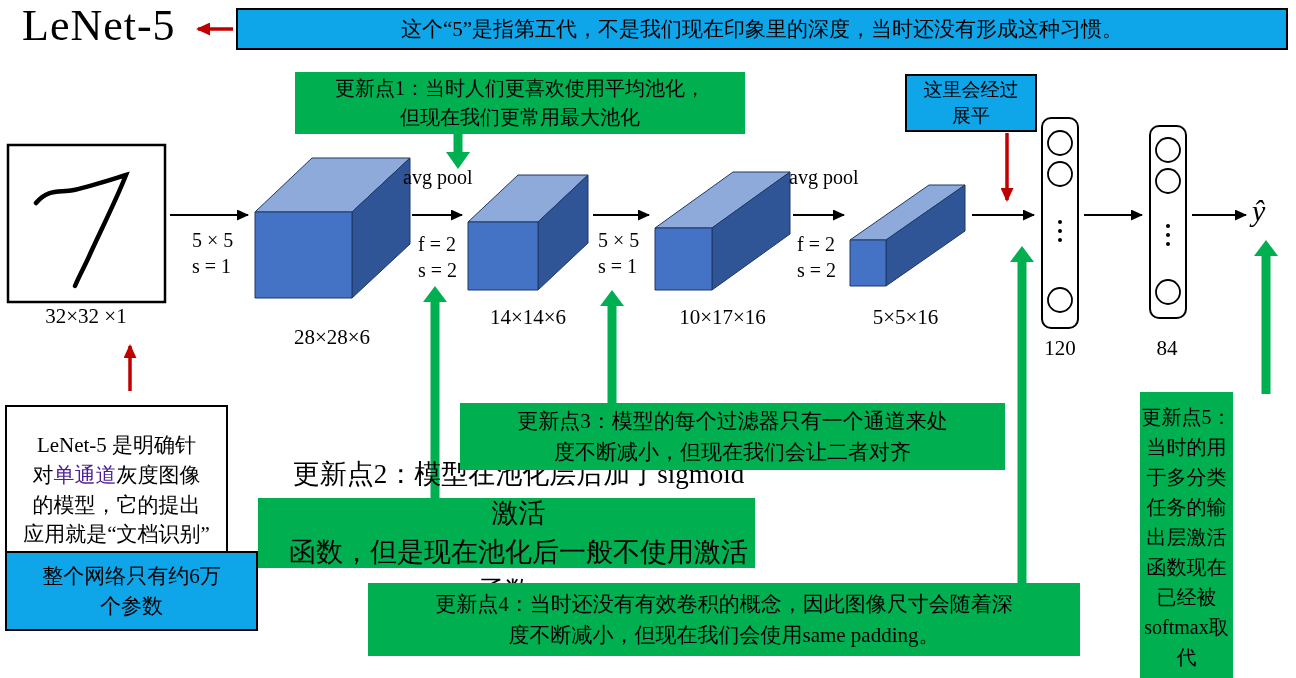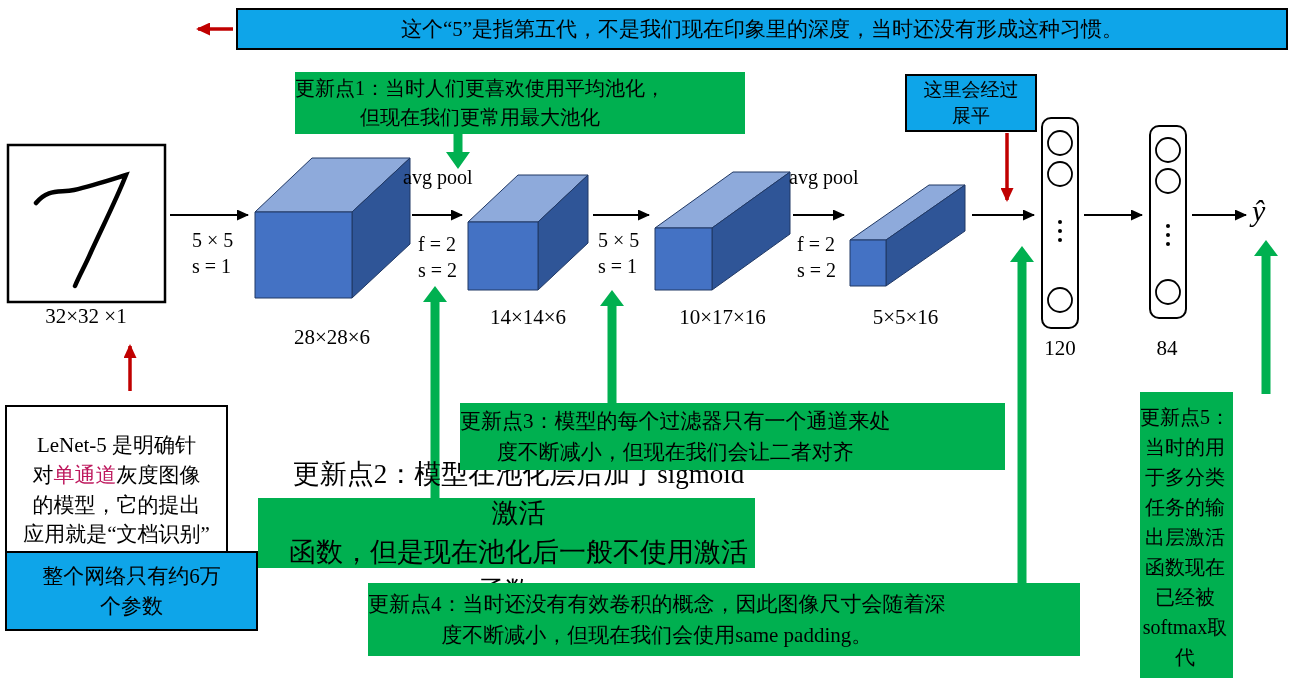--- a/index.html
+++ b/index.html
@@ -6,30 +6,30 @@
   .canvas{position:relative;width:1296px;height:678px;background:#fff;overflow:hidden;
           font-family:"Liberation Serif", serif;color:#000;}
   .abs{position:absolute;}
   .svg-layer{left:0;top:0;}
   .title{left:22px;top:0px;font-size:44px;font-weight:400;letter-spacing:1px;}
   .note-box{background:#0ea5e9;border:2px solid #000;display:flex;align-items:center;justify-content:center;
             text-align:center;box-sizing:border-box;}
   .gen-note{left:236px;top:8px;width:1052px;height:42px;font-size:21px;}
   .flatten-note{left:905px;top:74px;width:132px;height:58px;font-size:19px;white-space:pre-line;line-height:1.35;}
   .green-box{background:#00B050;color:#000;text-align:center;box-sizing:border-box;
-             display:flex;align-items:center;white-space:pre-line;}
+             display:flex;align-items:center;justify-content:center;white-space:pre-line;}
   .g1{left:295px;top:72px;width:450px;height:62px;font-size:20px;line-height:1.45;}
   .g2{left:258px;top:498px;width:497px;height:70px;font-size:27px;line-height:1.45;padding-left:24px;}
   .g3{left:460px;top:403px;width:545px;height:67px;font-size:21px;line-height:1.45;}
   .g4{left:368px;top:583px;width:712px;height:73px;font-size:21px;line-height:1.45;}
   .g5{left:1140px;top:392px;width:93px;height:286px;font-size:20px;line-height:1.5;align-items:flex-start;padding-top:10px;}
   .left1{left:5px;top:405px;width:223px;height:152px;font-size:21px;line-height:1.42;
          border:2px solid #000;background:#fff;text-align:center;box-sizing:border-box;padding-top:24px;}
   .left2{left:5px;top:551px;width:253px;height:80px;font-size:21px;line-height:1.45;white-space:pre-line;}
-  .red-text{color:#be185d;}
+  .red-text{color:#4c1d95;}
   .lbl{font-size:20px;white-space:pre-line;line-height:1.32;}
   .dim{font-size:21px;text-align:center;}
   .yhat{left:1252px;top:194px;font-size:30px;font-style:italic;}
 </style>
 </head>
 <body>
 
 <div class="canvas">
 
   <svg class="abs svg-layer" width="1296" height="678" viewBox="0 0 1296 678">
@@ -101,20 +101,21 @@
     <line x1="1007" y1="133" x2="1007" y2="200" stroke="#C00000" stroke-width="3.5" marker-end="url(#ah-red)"></line>
     <line x1="130" y1="391" x2="130" y2="346" stroke="#C00000" stroke-width="3.5" marker-end="url(#ah-red)"></line>
 
     <polygon points="453.5,134 453.5,152 446,152 458,169 470,152 462.5,152 462.5,134" fill="#00B050"></polygon>
     <polygon points="430.5,500 430.5,302 423,302 435,286 447,302 439.5,302 439.5,500" fill="#00B050"></polygon>
     <polygon points="607.5,405 607.5,306 600,306 612,290 624,306 616.5,306 616.5,405" fill="#00B050"></polygon>
     <polygon points="1017.5,585 1017.5,262 1010,262 1022,246 1034,262 1026.5,262 1026.5,585" fill="#00B050"></polygon>
     <polygon points="1261.5,394 1261.5,256 1254,256 1266,240 1278,256 1270.5,256 1270.5,394" fill="#00B050"></polygon>
   </svg>
 
+  <div class="abs title">LeNet-5</div>
 
   <div class="abs note-box gen-note">
     <span>这个“5”是指第五代，不是我们现在印象里的深度，当时还没有形成这种习惯。</span>
   </div>
 
   <div class="abs green-box g1">
     <span>更新点1：当时人们更喜欢使用平均池化，
 但现在我们更常用最大池化</span>
   </div>
   <div class="abs green-box g2">

